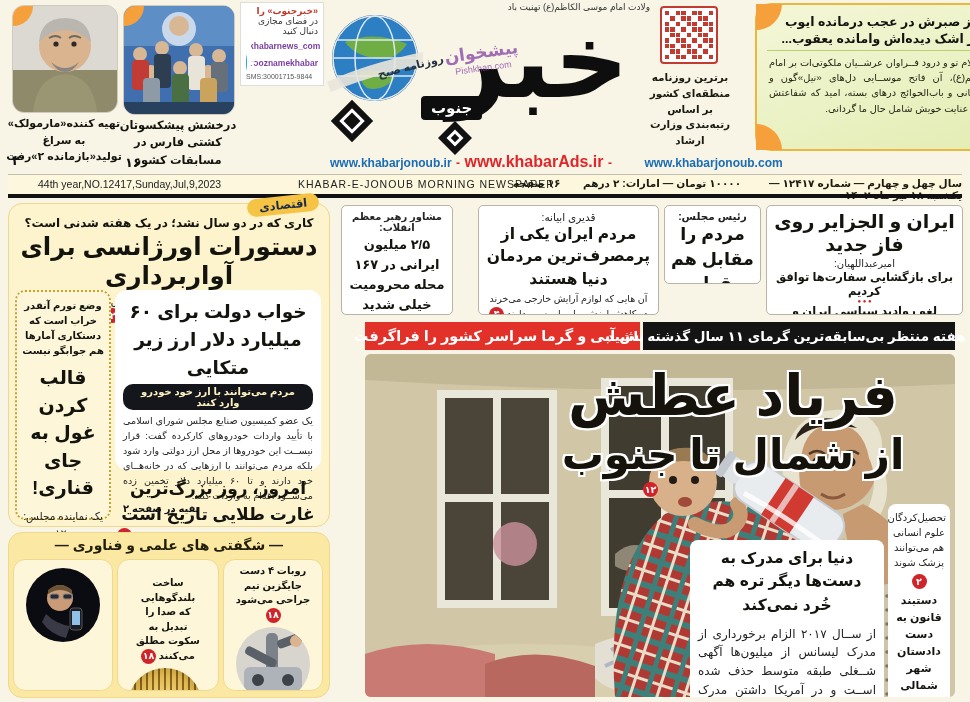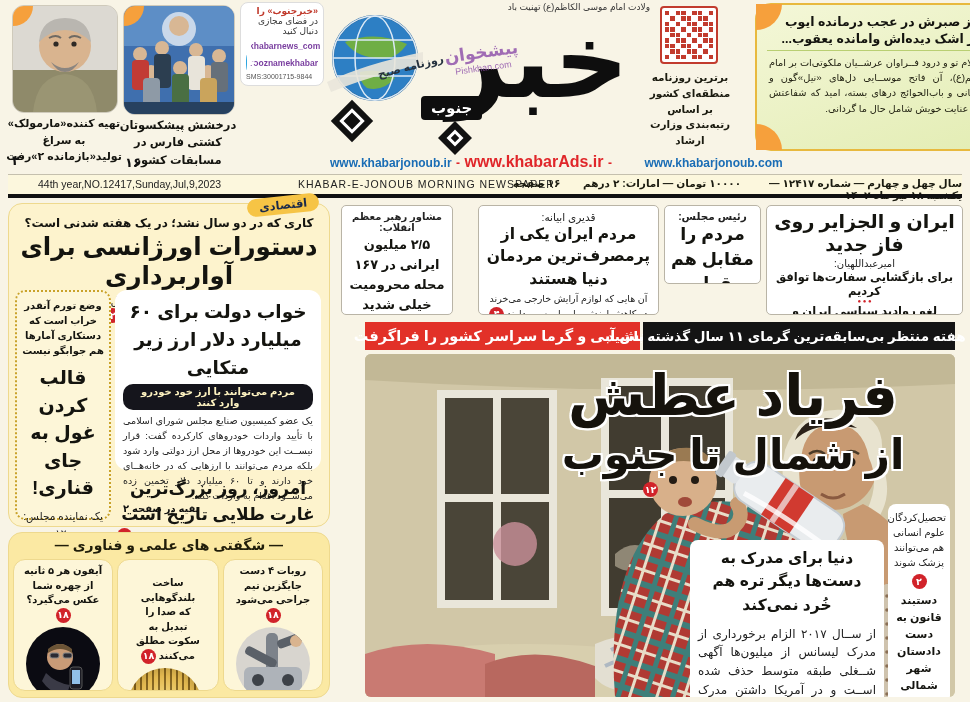--- a/index.html
+++ b/index.html
@@ -152,21 +152,21 @@
       <i></i>
       <i></i>
       <i class="w"></i>
       <i></i>
       <i></i>
       <i class="w"></i>
       <i></i>
   </div>
   <div class="abs rtl c" style="left:645px;top:70px;width:90px;font-size:10.5px;font-weight:bold;color:#1b1b10;line-height:1.5;">برترین روزنامه منطقه‌ای کشور بر اساس رتبه‌بندی وزارت ارشاد</div>
 
-  <div class="abs rtl" style="left:240px;top:2px;width:84px;height:84px;background:#fff;border:1px solid #ddd;border-radius:8px;padding:3px 5px;box-sizing:border-box;">
+  <div class="abs rtl" style="left:240px;top:2px;width:84px;height:84px;background:#fff;border:1px solid #ddd;border-radius:0;padding:3px 5px;box-sizing:border-box;">
     <div style="font-size:9px;color:#c0392b;font-weight:bold;">«خبرجنوب» را</div>
     <div style="font-size:9px;color:#333;">در فضای مجازی</div>
     <div style="font-size:9px;color:#333;">دنبال کنید</div>
     <div style="margin-top:2px;display:flex;align-items:center;gap:3px;direction:ltr;">
       <span class="ig"></span>
       <span style="font-size:8.5px;color:#7a3fa0;font-weight:bold;">khabarnews_com</span>
     </div>
     <div style="margin-top:2px;display:flex;align-items:center;gap:3px;direction:ltr;">
       <span class="tg"></span>
       <span style="font-size:8.5px;color:#7a3fa0;font-weight:bold;">rooznamekhabar</span>
@@ -299,24 +299,20 @@
       <div class="c hd" style="font-size:10px;line-height:1.45;">
         <span>ساخت بلندگوهایی که صدا را تبدیل به سکوت مطلق می‌کنند</span>
         <span class="pg">۱۸</span>
       </div>
       <div class="circ-photo" style="background:
            repeating-linear-gradient(90deg, rgba(60,40,5,.55) 0 2px, rgba(255,230,140,.25) 2px 6px),
            radial-gradient(circle at 50% 50%, #f7e08a 0%, #d9a93c 55%, #7a5a14 100%);"></div>
     </div>
 
     <div class="science-card abs" style="right:216px;top:26px;width:100px;height:132px;padding:4px;">
-      <div class="c hd" style="font-size:10px;line-height:1.45;">
-        <span>آیفون هر ۵ ثانیه از چهره شما عکس می‌گیرد؟</span>
-        <span class="pg">۱۸</span>
-      </div>
       <div class="circ-photo">
         <svg width="74" height="74" viewBox="0 0 74 74">
           <rect width="74" height="74" fill="#0b0b12"></rect>
           <circle cx="34" cy="30" r="13" fill="#c99b77"></circle>
           <path d="M22 26 Q34 18 46 26 L46 22 Q34 12 22 22Z" fill="#6b5436"></path>
           <rect x="24" y="26" width="9" height="5" rx="2" fill="#2a2a33" stroke="#888" stroke-width="1"></rect>
           <rect x="37" y="26" width="9" height="5" rx="2" fill="#2a2a33" stroke="#888" stroke-width="1"></rect>
           <rect x="44" y="40" width="12" height="22" rx="3" fill="#1c1c24" stroke="#555" stroke-width="1"></rect>
           <rect x="46" y="43" width="8" height="14" fill="#9fd4ff" opacity="0.9"></rect>
           <path d="M20 46 Q30 56 44 58 L40 70 Q24 66 16 54Z" fill="#3a3a46"></path>

